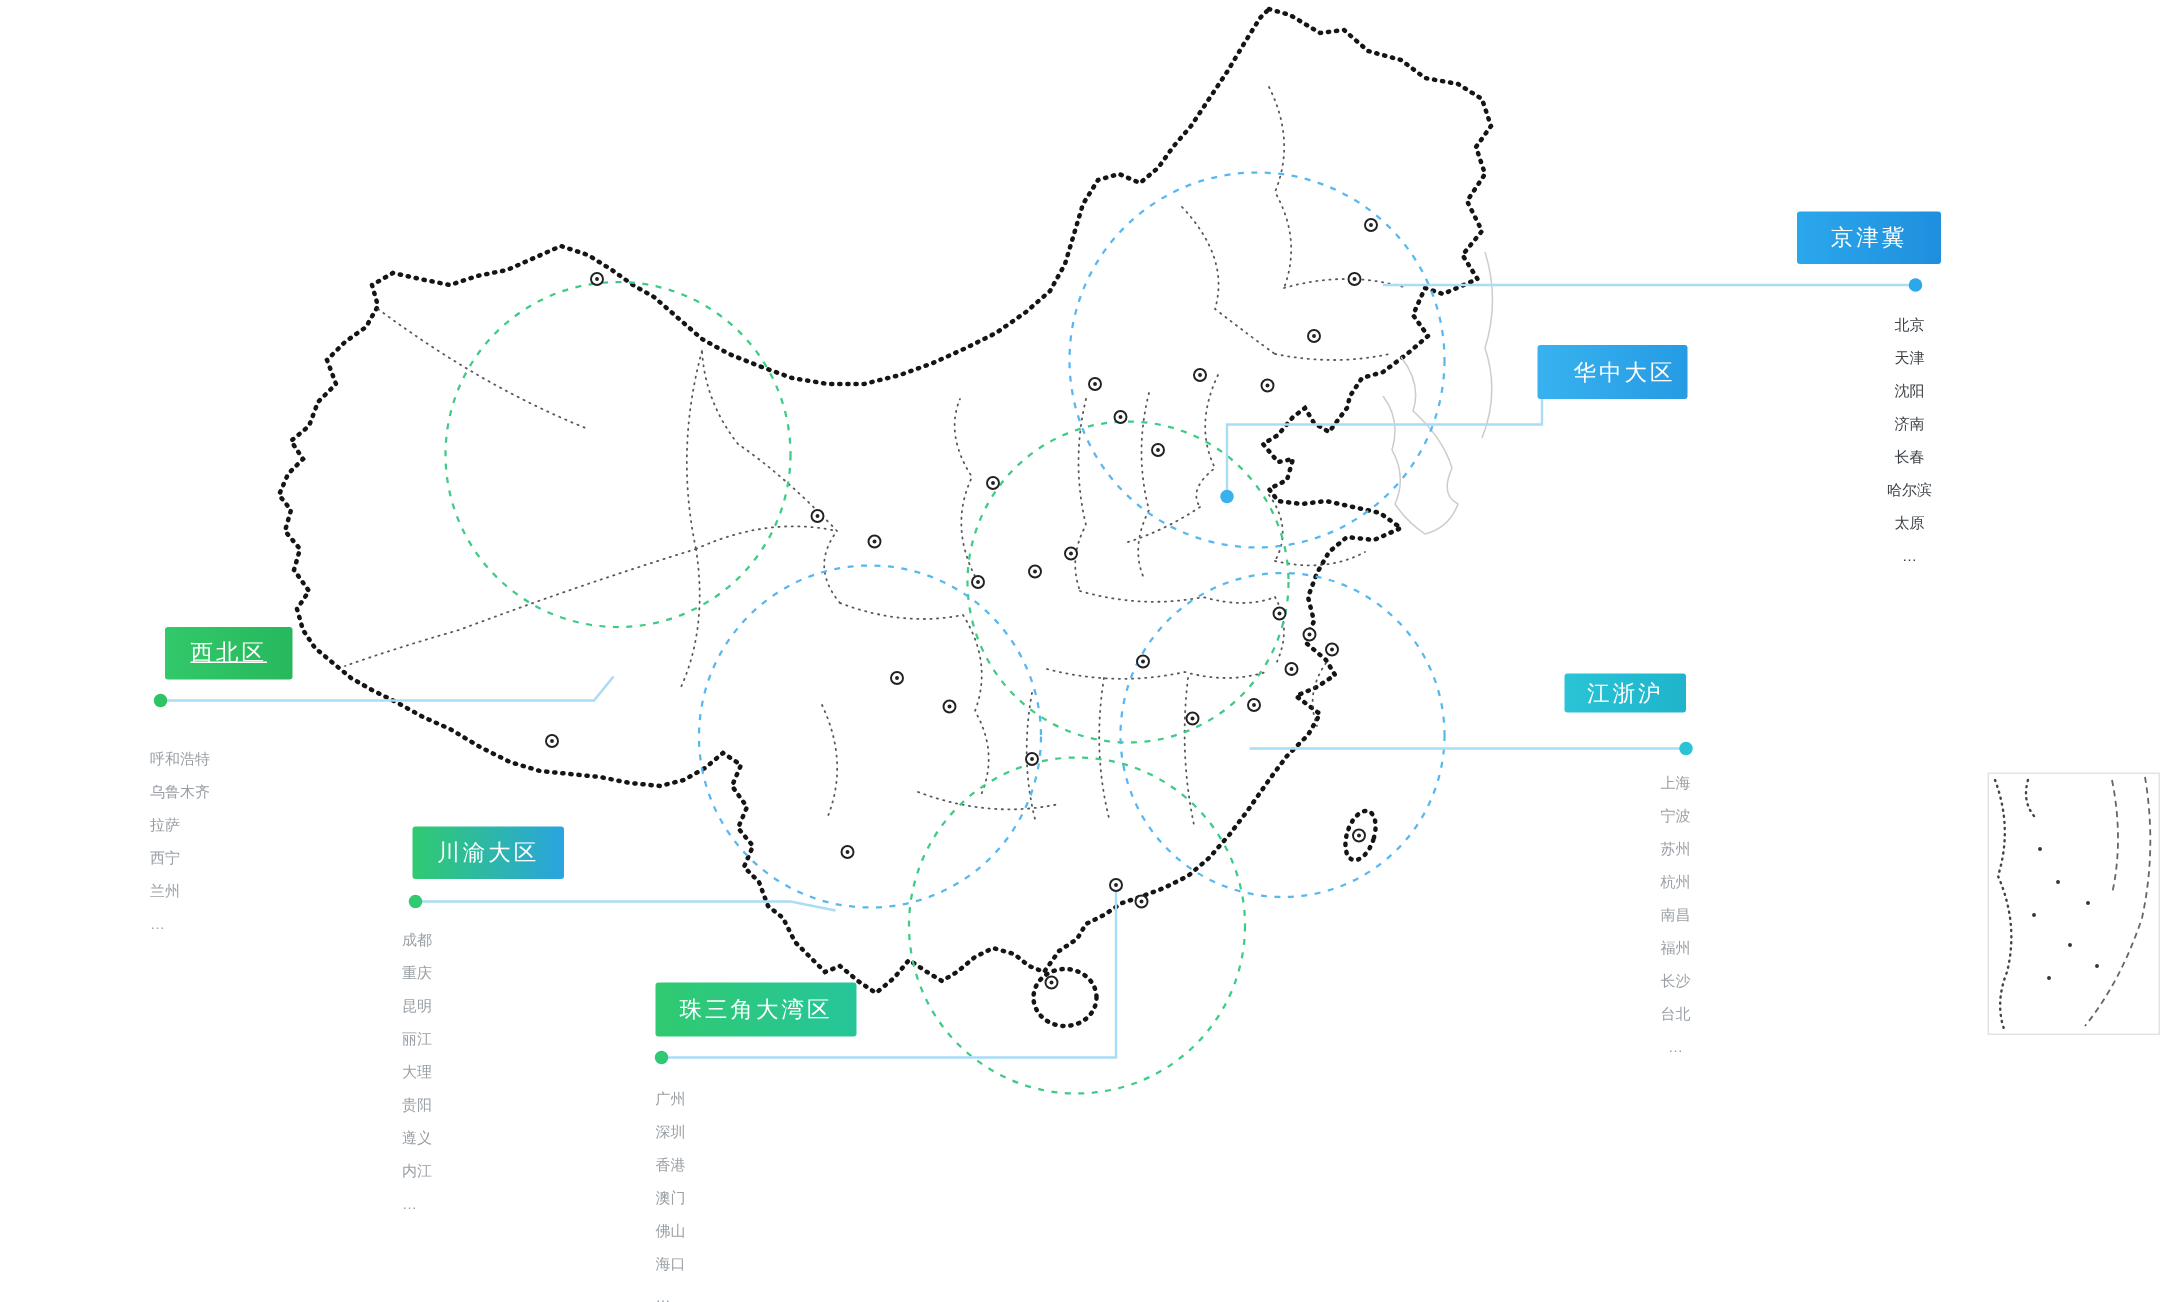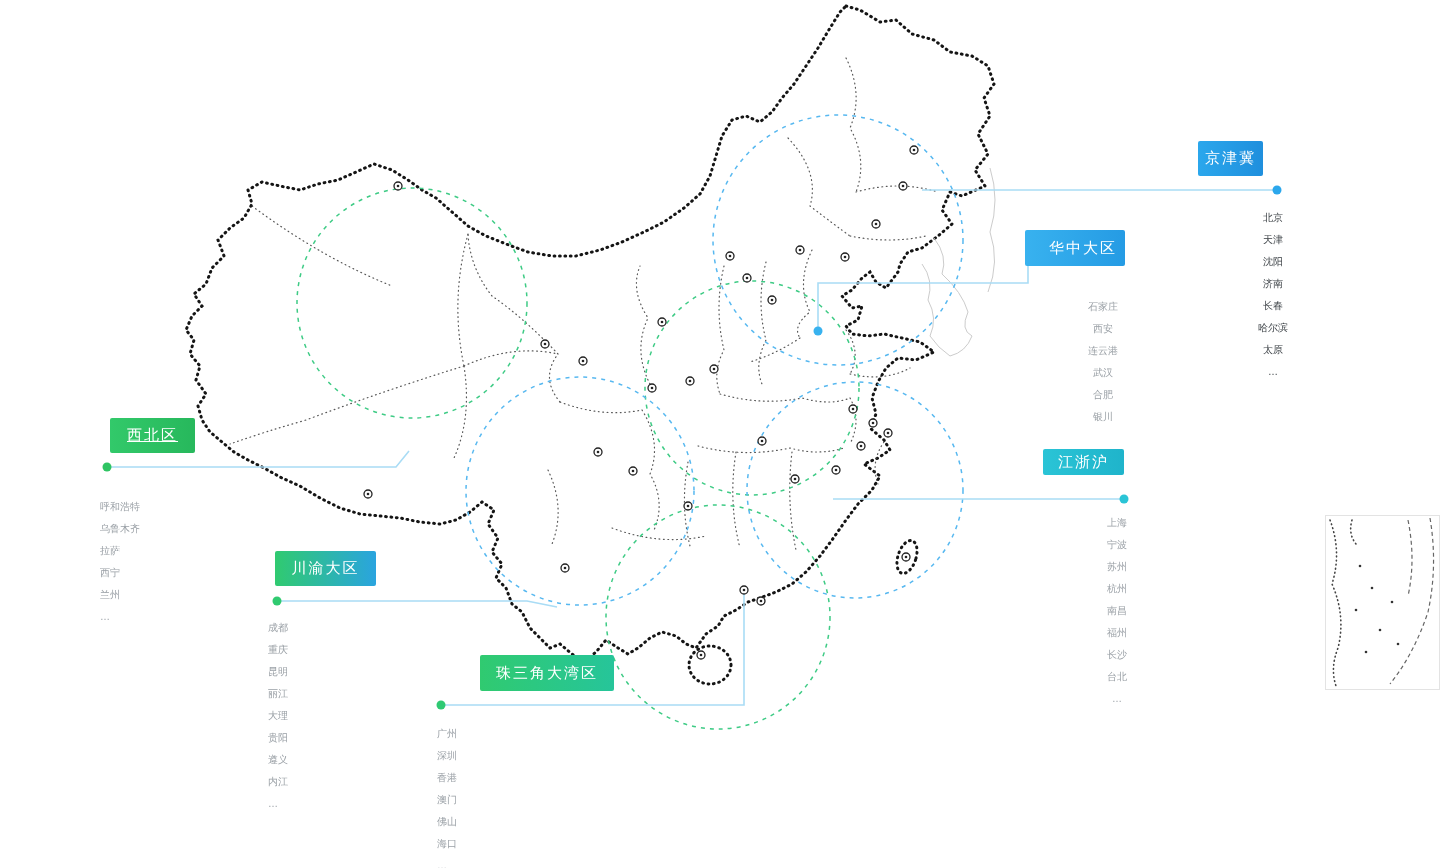--- a/index.html
+++ b/index.html
@@ -6,21 +6,21 @@
   html,body { background:#fff; }
   body { font-family:"Liberation Sans","DejaVu Sans",sans-serif; }
   .stage { position:relative; width:1440px; height:868px; background:#fff; overflow:hidden; }
   .map-svg { position:absolute; left:0; top:0; }
 
   .badge {
     position:absolute; display:flex; align-items:center; justify-content:center;
     color:#fff; font-size:15px; letter-spacing:2px; border-radius:2px; cursor:pointer;
     user-select:none;
   }
-  .b-0 { left:1198px; top:141px; width:65px;  height:35px; }
+  .b-0 { left:1198px; top:141px; width:96px;  height:35px; }
   .b-1 { left:1025px; top:230px; width:100px; height:36px;padding-left:16px; }
   .b-2 { left:110px;  top:418px; width:85px;  height:35px; }
   .b-3 { left:275px;  top:551px; width:101px; height:35px; }
   .b-4 { left:437px;  top:655px; width:134px; height:36px; }
   .b-5 { left:1043px; top:449px; width:81px;  height:26px; }
 
   .citylist { position:absolute; font-size:10px; color:#9aa0a6; line-height:22px; }
   .citylist.centered { text-align:center; }
   .citylist.dark { color:#3b4045; }
   .l-0 { left:1232px; top:207px; width:82px; }
@@ -187,40 +187,32 @@
         <circle cx="1392" cy="602" r="1.3"></circle>
         <circle cx="1398" cy="644" r="1.3"></circle>
       </g>
     </g>
   </svg>
 
   <div class="badge b-0" style="background: linear-gradient(90deg, rgb(43, 167, 236), rgb(31, 143, 221));">京津冀</div>
   <div class="badge b-1" style="background: linear-gradient(90deg, rgb(56, 178, 239), rgb(37, 155, 228));">华中大区</div>
   <div class="badge b-2" style="background: linear-gradient(90deg, rgb(50, 201, 106), rgb(39, 184, 92)); text-decoration: underline;">西北区</div>
   <div class="badge b-3" style="background: linear-gradient(90deg, rgb(48, 202, 112), rgb(42, 164, 223)); font-family: Liberation Mono, monospace;">川渝大区</div>
-  <div class="badge b-4" style="background: linear-gradient(90deg, rgb(48, 202, 112), rgb(38, 197, 154)); margin-left: 43px;">珠三角大湾区</div>
+  <div class="badge b-4" style="background: linear-gradient(90deg, rgb(48, 202, 112), rgb(38, 197, 154));">珠三角大湾区</div>
   <div class="badge b-5" style="background: linear-gradient(90deg, rgb(42, 196, 214), rgb(31, 180, 203));">江浙沪</div>
 
   <div class="citylist centered dark l-0">
       <div class="city">北京</div>
       <div class="city">天津</div>
       <div class="city">沈阳</div>
       <div class="city">济南</div>
       <div class="city">长春</div>
       <div class="city">哈尔滨</div>
       <div class="city">太原</div>
       <div class="city">…</div>
-    </div>
-  <div class="citylist centered l-1">
-      <div class="city">石家庄</div>
-      <div class="city">西安</div>
-      <div class="city">连云港</div>
-      <div class="city">武汉</div>
-      <div class="city">合肥</div>
-      <div class="city">银川</div>
     </div>
   <div class="citylist l-2">
       <div class="city">呼和浩特</div>
       <div class="city">乌鲁木齐</div>
       <div class="city">拉萨</div>
       <div class="city">西宁</div>
       <div class="city">兰州</div>
       <div class="city">…</div>
     </div>
   <div class="citylist l-3">

